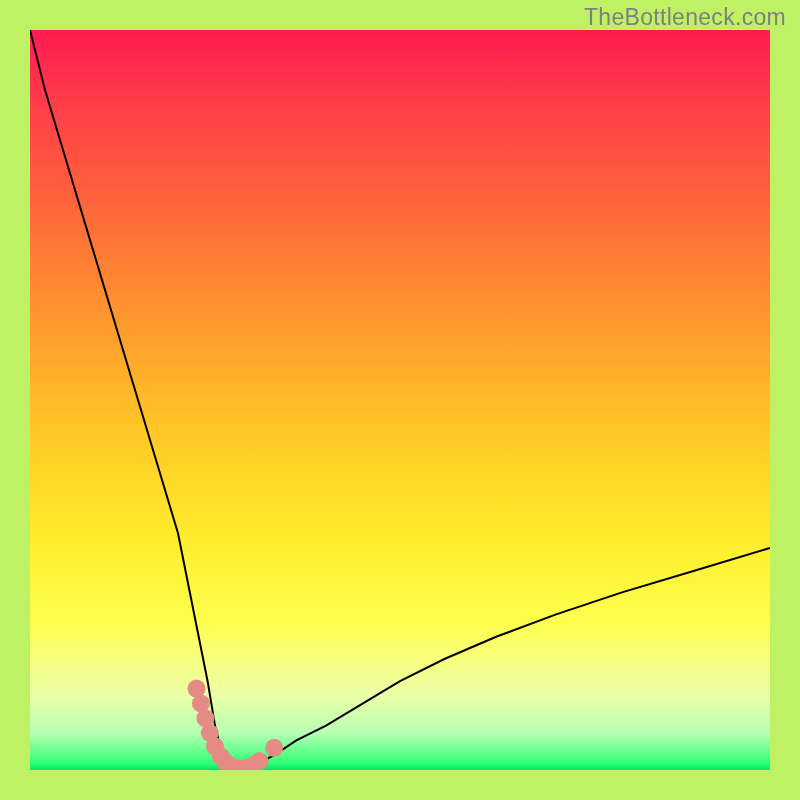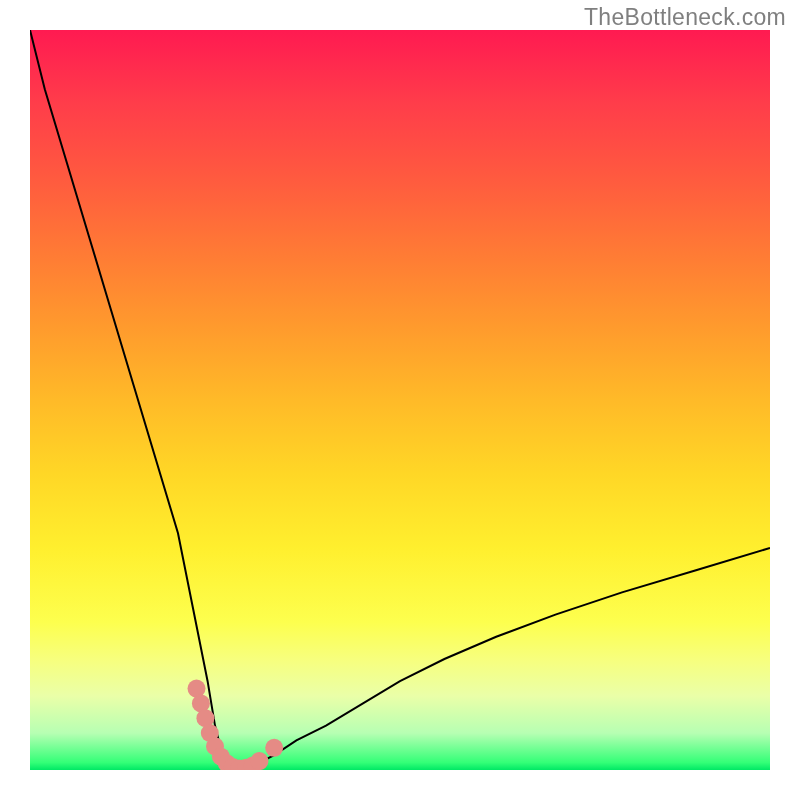--- a/index.html
+++ b/index.html
@@ -10,21 +10,21 @@
     overflow: hidden;
     background: #000;
     font-family: Arial, Helvetica, sans-serif;
   }
   .frame {
     position: absolute;
     left: 0;
     top: 0;
     width: 800px;
     height: 800px;
-    background: #ffffff;
+    background: #bef264;
   }
   .plot-area {
     position: absolute;
     left: 30px;
     top: 30px;
     width: 740px;
     height: 740px;
     overflow: hidden;
   }
   .gradient {

